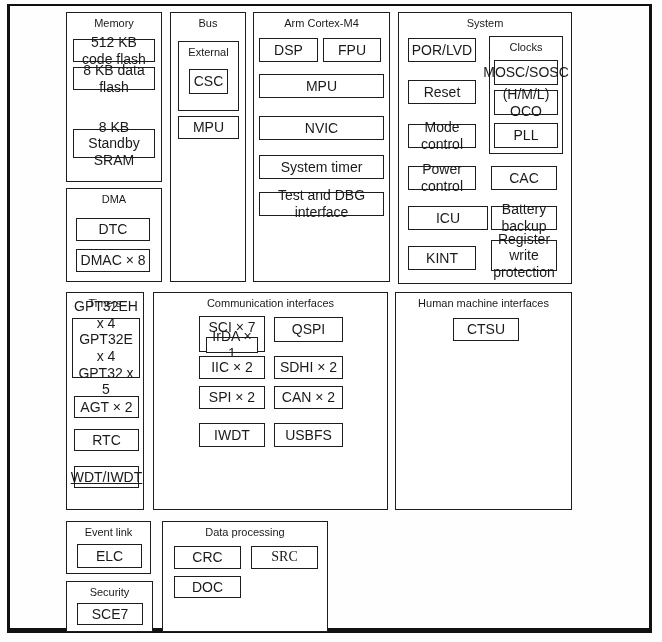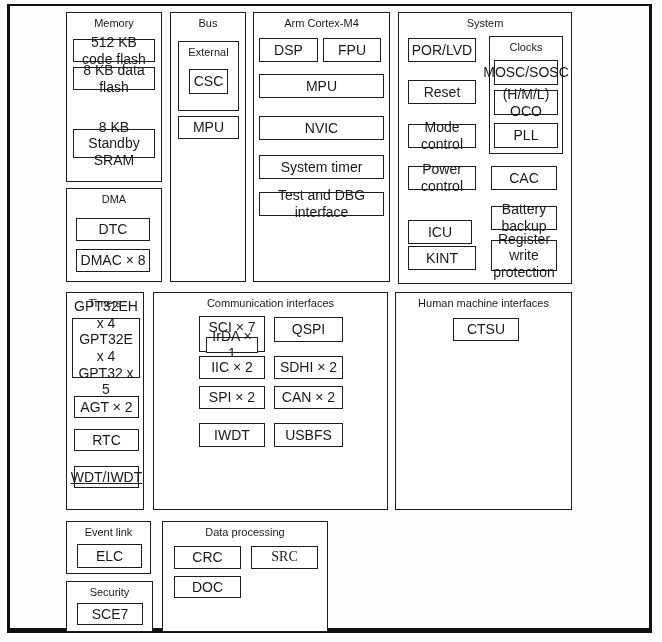--- a/index.html
+++ b/index.html
@@ -81,21 +81,21 @@
     <div class="ibox" style="left:5px;top:142px;width:125px;height:24px;">System timer</div>
     <div class="ibox" style="left:5px;top:179px;width:125px;height:24px;">Test and DBG interface</div>
   </div>
 
   <div class="block" style="left:398px;top:12px;width:174px;height:272px;">
     <div class="btitle">System</div>
     <div class="ibox" style="left:9px;top:25px;width:68px;height:24px;">POR/LVD</div>
     <div class="ibox" style="left:9px;top:67px;width:68px;height:24px;">Reset</div>
     <div class="ibox" style="left:9px;top:111px;width:68px;height:24px;">Mode control</div>
     <div class="ibox" style="left:9px;top:153px;width:68px;height:24px;">Power control</div>
-    <div class="ibox" style="left:9px;top:207px;width:64px;height:24px;">ICU</div>
+    <div class="ibox" style="left:9px;top:193px;width:80px;height:24px;">ICU</div>
     <div class="ibox" style="left:9px;top:233px;width:68px;height:24px;">KINT</div>
 
     <div class="group" style="left:90px;top:23px;width:74px;height:118px;">
       <div class="btitle">Clocks</div>
       <div class="ibox" style="left:4px;top:23px;width:64px;height:25px;">MOSC/SOSC</div>
       <div class="ibox" style="left:4px;top:53px;width:64px;height:25px;">(H/M/L) OCO</div>
       <div class="ibox" style="left:4px;top:86px;width:64px;height:25px;">PLL</div>
     </div>
     <div class="ibox" style="left:92px;top:153px;width:66px;height:24px;">CAC</div>
     <div class="ibox" style="left:92px;top:193px;width:66px;height:24px;">Battery backup</div>

